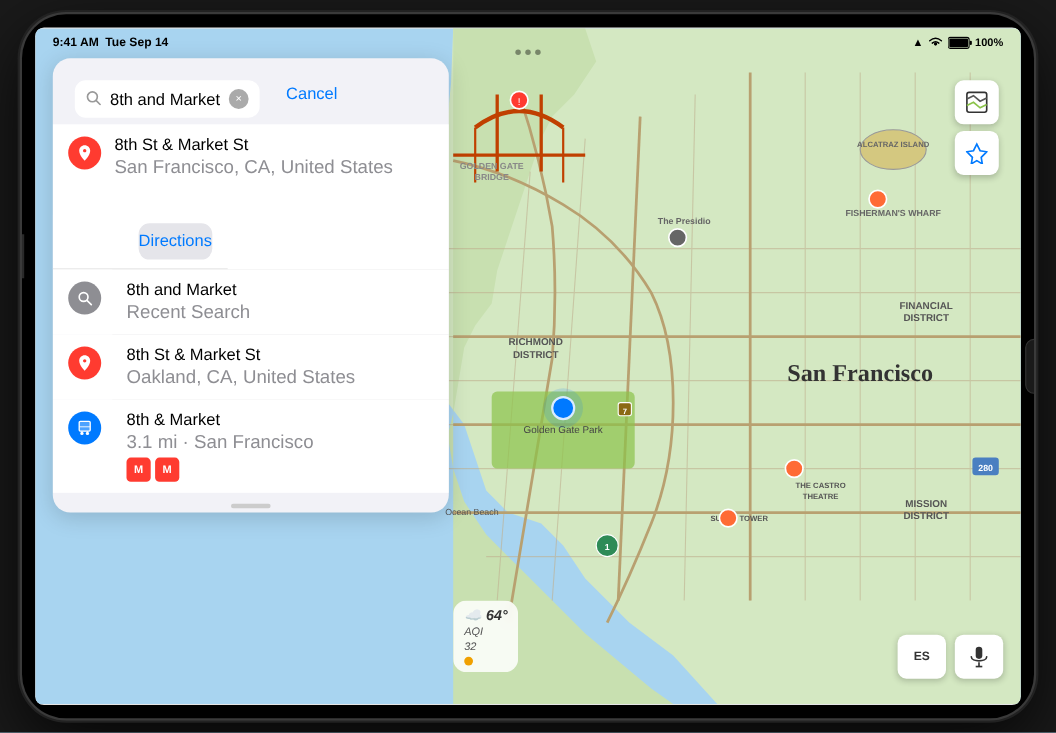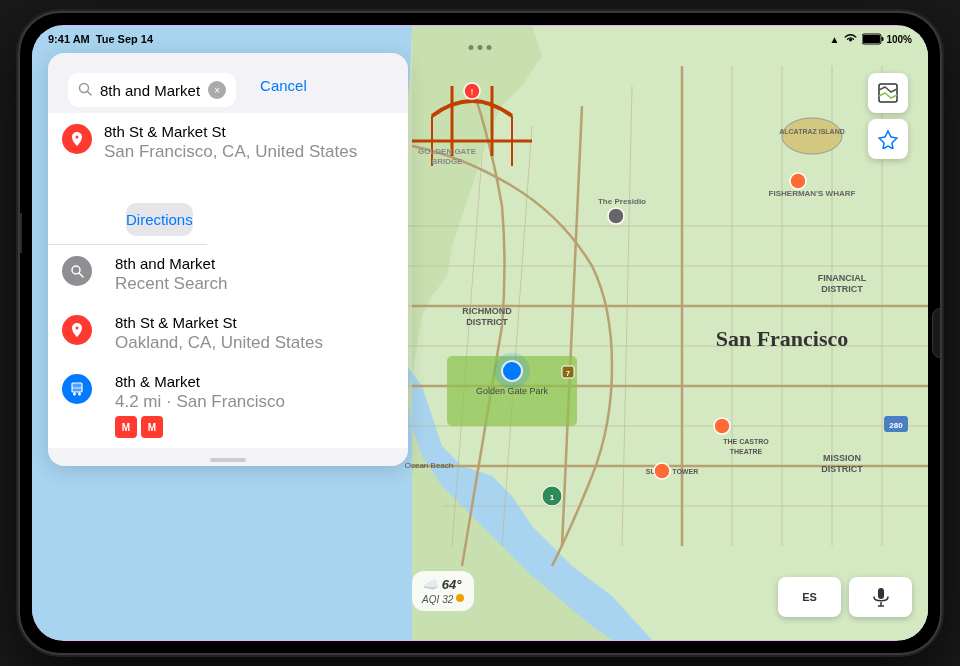--- a/index.html
+++ b/index.html
@@ -21,23 +21,23 @@
       position: relative;
       overflow: hidden;
       box-shadow: 0 0 0 2px #3a3a3a, 0 0 0 4px #222, 0 20px 60px rgba(0,0,0,0.8);
     }
     .screen {
       position: absolute;
       top: 12px;
       left: 12px;
       right: 12px;
       bottom: 12px;
-      border-radius: 32px;
+      border-radius: 8px;
       overflow: hidden;
-      background: #f0abfc;
+      background: #e5e5e5;
     }
 
     
     .status-bar {
       position: absolute;
       top: 0;
       left: 0;
       right: 0;
       height: 28px;
       background: transparent;
@@ -122,34 +122,34 @@
       padding: 6px 10px;
       font-size: 12px;
       z-index: 50;
       display: flex;
       flex-direction: column;
       gap: 2px;
       backdrop-filter: blur(4px);
       font-style: italic;
     }
     .weather-temp { font-weight: 600; color: #333; font-size: 13px; }
-    .weather-aqi { font-size: 10px; color: #555; display: flex; gap: 3px; }
+    .weather-aqi { font-size: 10px; color: #555; display: flex; gap: 3px; flex-direction: column; }
     .aqi-dot { width: 8px; height: 8px; border-radius: 50%; background: #f0a000; display: inline-block; }
 
     
     .bottom-controls {
       position: absolute;
       bottom: 24px;
       right: 16px;
       display: flex;
       gap: 8px;
       z-index: 50;
     }
     .bottom-btn {
-      width: 63px;
+      width: 44px;
       height: 40px;
       background: white;
       border-radius: 8px;
       display: flex;
       align-items: center;
       justify-content: center;
       box-shadow: 0 2px 6px rgba(0,0,0,0.2);
       font-size: 16px;
       cursor: pointer;
     }
@@ -565,21 +565,21 @@
               <rect x="3" y="2" width="10" height="9" rx="1" stroke="white" stroke-width="1.2" fill="none"></rect>
               <circle cx="5.5" cy="13" r="1.5" fill="white"></circle>
               <circle cx="10.5" cy="13" r="1.5" fill="white"></circle>
               <line x1="5.5" y1="11" x2="5.5" y2="12" stroke="white" stroke-width="1"></line>
               <line x1="10.5" y1="11" x2="10.5" y2="12" stroke="white" stroke-width="1"></line>
               <line x1="3" y1="7" x2="13" y2="7" stroke="white" stroke-width="0.8"></line>
             </svg>
           </div>
           <div class="result-text">
             <div class="result-name">8th &amp; Market</div>
-            <div class="result-sub">4.2 mi · San Francisco</div>
+            <div class="result-sub">3.1 mi · San Francisco</div>
             <div class="result-transit-icons">
               <div class="transit-icon">M</div>
               <div class="transit-icon">M</div>
             </div>
           </div>
         </div>
       </div>
 
       <div class="panel-handle">
         <div class="handle-bar"></div>

